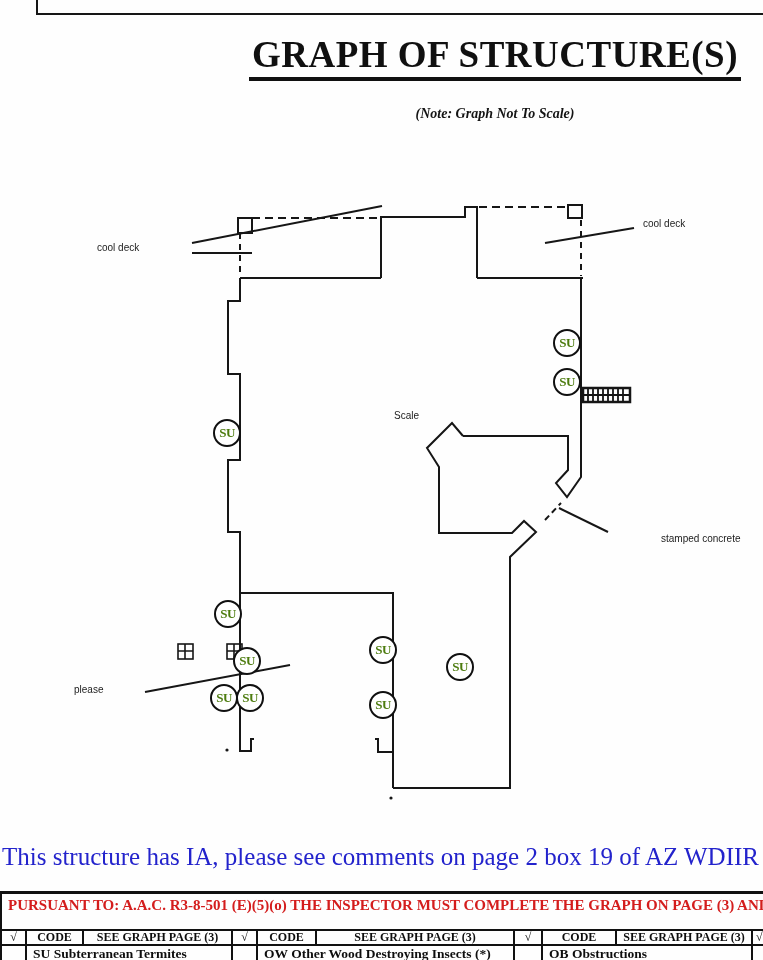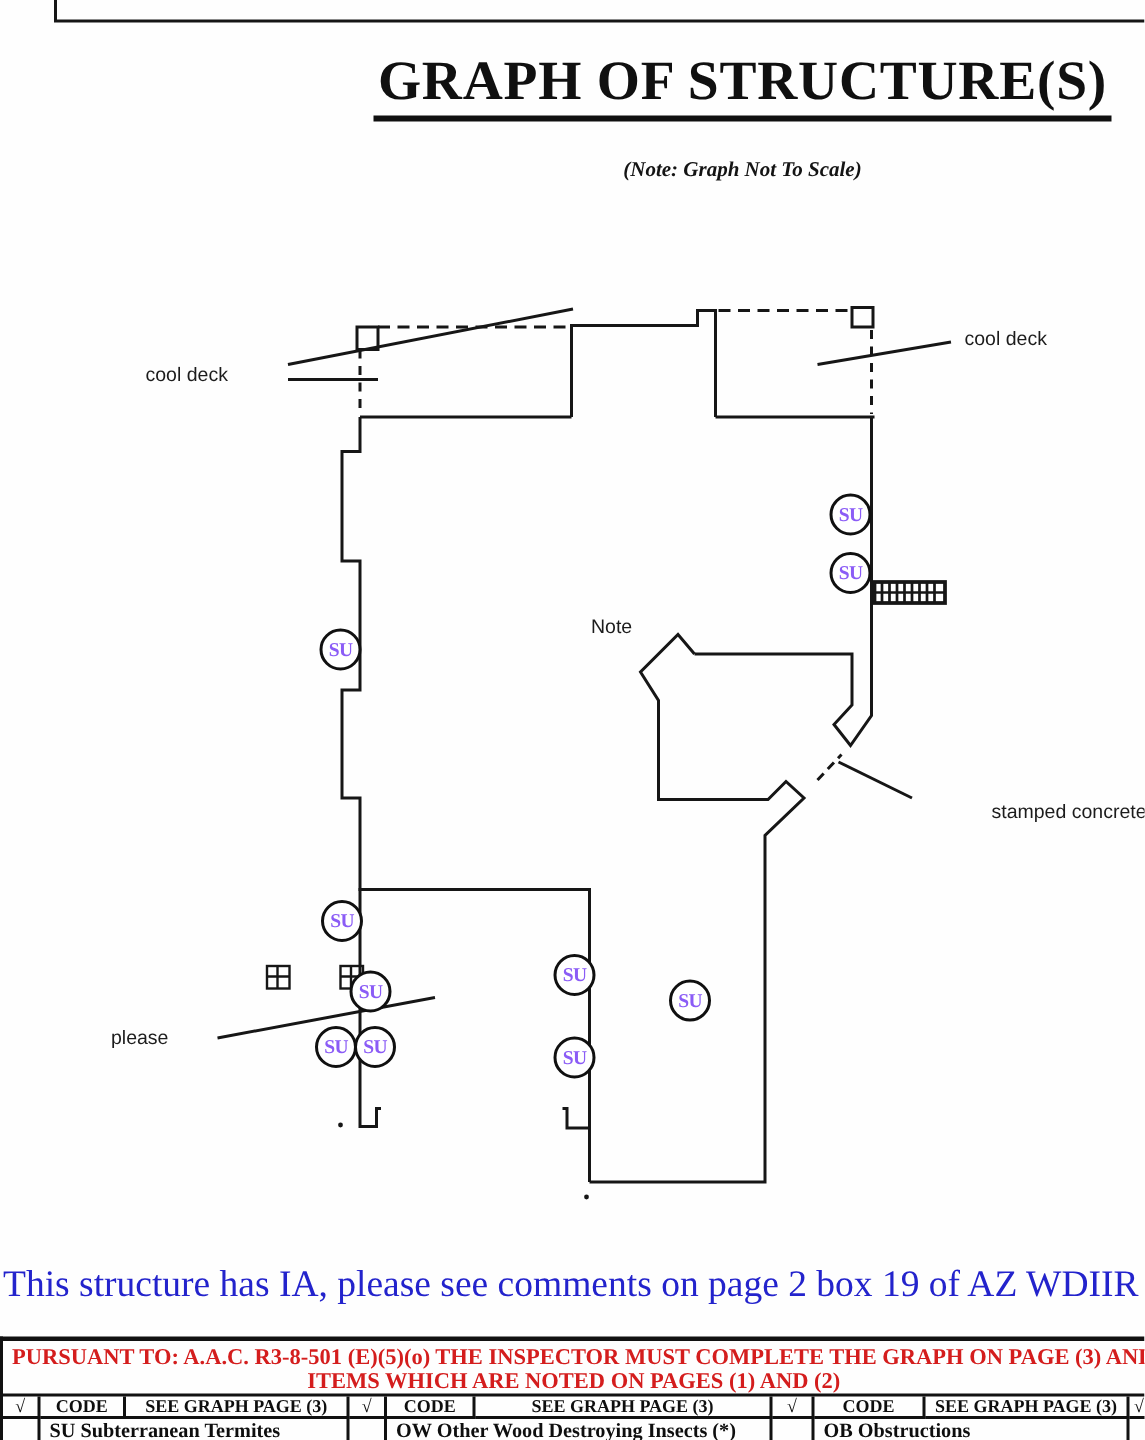--- a/index.html
+++ b/index.html
@@ -9,31 +9,31 @@
   svg{position:absolute;left:0;top:0;}
 
   .title-wrap{position:absolute;left:200px;top:33px;width:590px;text-align:center;}
   .doc-title{display:inline-block;font-family:"Liberation Serif",serif;font-weight:bold;
              font-size:37px;letter-spacing:.5px;color:#101010;
              border-bottom:4px solid #101010;padding:0 3px 1px;}
   .doc-note{position:absolute;left:200px;top:106px;width:590px;text-align:center;
             font-family:"Liberation Serif",serif;font-weight:bold;font-style:italic;
             font-size:14px;color:#141414;}
 
-  .plan-label{position:absolute;font-family:"Liberation Sans",sans-serif;font-size:13px;
+  .plan-label{position:absolute;font-family:"Liberation Sans",sans-serif;font-size:10px;
               color:#1c1c1c;white-space:nowrap;}
   .lbl-cool-left{left:97px;top:242px;}
   .lbl-cool-right{left:643px;top:218px;}
   .lbl-entry{left:394px;top:410px;}
   .lbl-stamped{left:661px;top:533px;}
   .lbl-painted{left:74px;top:684px;}
 
   .su{position:absolute;width:24px;height:24px;border:2px solid #101010;border-radius:50%;
       background:#fff;text-align:center;line-height:24px;font-family:"Liberation Serif",serif;
-      font-weight:bold;font-size:13px;letter-spacing:-.5px;color:#8b5cf6;}
+      font-weight:bold;font-size:13px;letter-spacing:-.5px;color:#4d7c0f;}
 
   .ia-note{position:absolute;left:2px;top:843px;width:763px;white-space:nowrap;
            font-family:"Liberation Serif",serif;font-size:25px;color:#2323cc;}
 
   .pursuant-box{position:absolute;left:0;top:891px;width:761px;height:38px;
                 border-top:3px solid #111;border-left:2px solid #111;color:#d41d1d;}
   .pursuant-l1{font-weight:bold;font-size:15px;white-space:nowrap;padding-left:6px;margin-top:3px;}
   .pursuant-l2{font-weight:bold;font-size:15px;text-align:center;margin-top:-1px;}
 
   .legend-grid{position:absolute;left:0;top:929px;width:761px;
@@ -105,40 +105,39 @@
     <circle cx="391" cy="798" r="1.6" fill="#161616"></circle>
   </svg>
 
   <div class="title-wrap">
     <span class="doc-title">GRAPH OF STRUCTURE(S)</span>
   </div>
   <div class="doc-note">(Note: Graph Not To Scale)</div>
 
   <div class="plan-label lbl-cool-left">cool deck</div>
   <div class="plan-label lbl-cool-right">cool deck</div>
-  <div class="plan-label lbl-entry">Note</div>
+  <div class="plan-label lbl-entry">Scale</div>
   <div class="plan-label lbl-stamped">stamped concrete</div>
   <div class="plan-label lbl-painted">please</div>
 
   <div class="su" style="left:553px;top:329px;">SU</div>
   <div class="su" style="left:553px;top:368px;">SU</div>
   <div class="su" style="left:213px;top:419px;">SU</div>
   <div class="su" style="left:214px;top:600px;">SU</div>
   <div class="su" style="left:233px;top:647px;">SU</div>
   <div class="su" style="left:210px;top:684px;">SU</div>
   <div class="su" style="left:236px;top:684px;">SU</div>
   <div class="su" style="left:369px;top:636px;">SU</div>
   <div class="su" style="left:369px;top:691px;">SU</div>
   <div class="su" style="left:446px;top:653px;">SU</div>
 
   <div class="ia-note">This structure has IA, please see comments on page 2 box 19 of AZ WDIIR</div>
 
   <div class="pursuant-box">
     <div class="pursuant-l1">PURSUANT TO:  A.A.C. R3-8-501 (E)(5)(o) THE INSPECTOR MUST COMPLETE THE GRAPH ON PAGE (3) AND CHECK</div>
-    <div class="pursuant-l2">ITEMS WHICH ARE NOTED ON PAGES (1) AND (2)</div>
   </div>
 
   <div class="legend-grid">
     <div class="hc">√</div>
     <div class="hc">CODE</div>
     <div class="hc">SEE GRAPH PAGE (3)</div>
     <div class="hc">√</div>
     <div class="hc">CODE</div>
     <div class="hc">SEE GRAPH PAGE (3)</div>
     <div class="hc">√</div>

